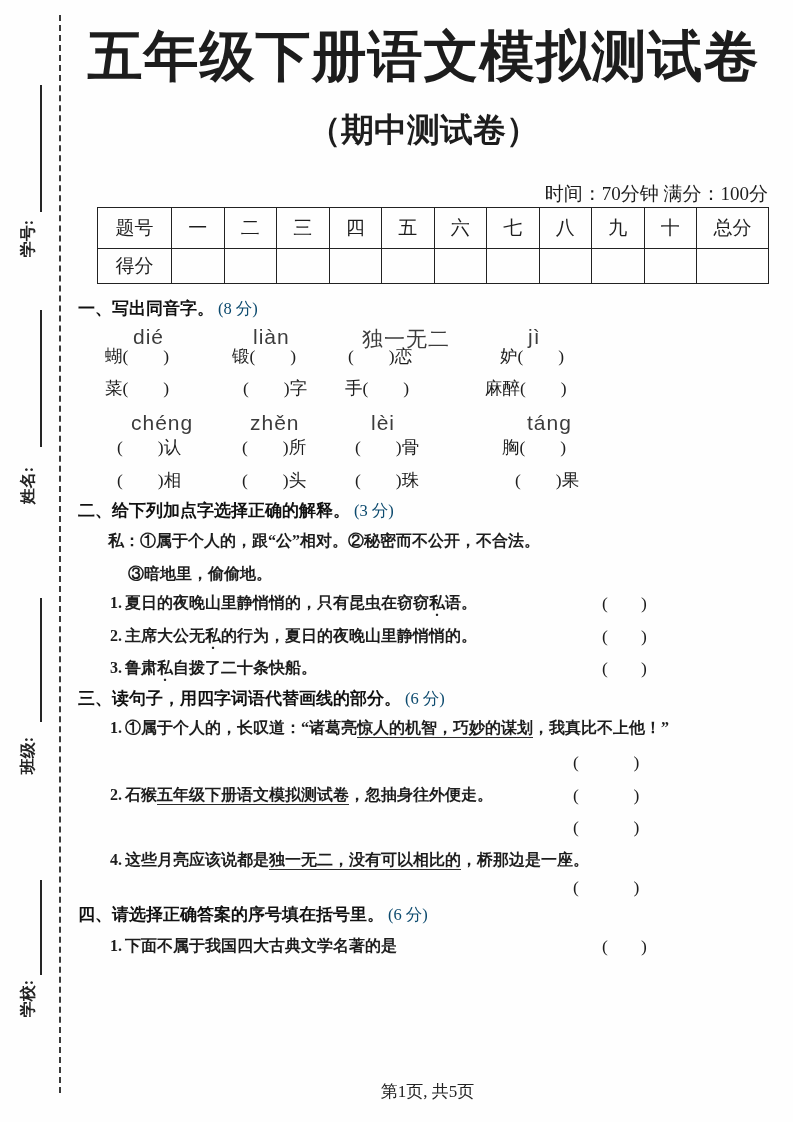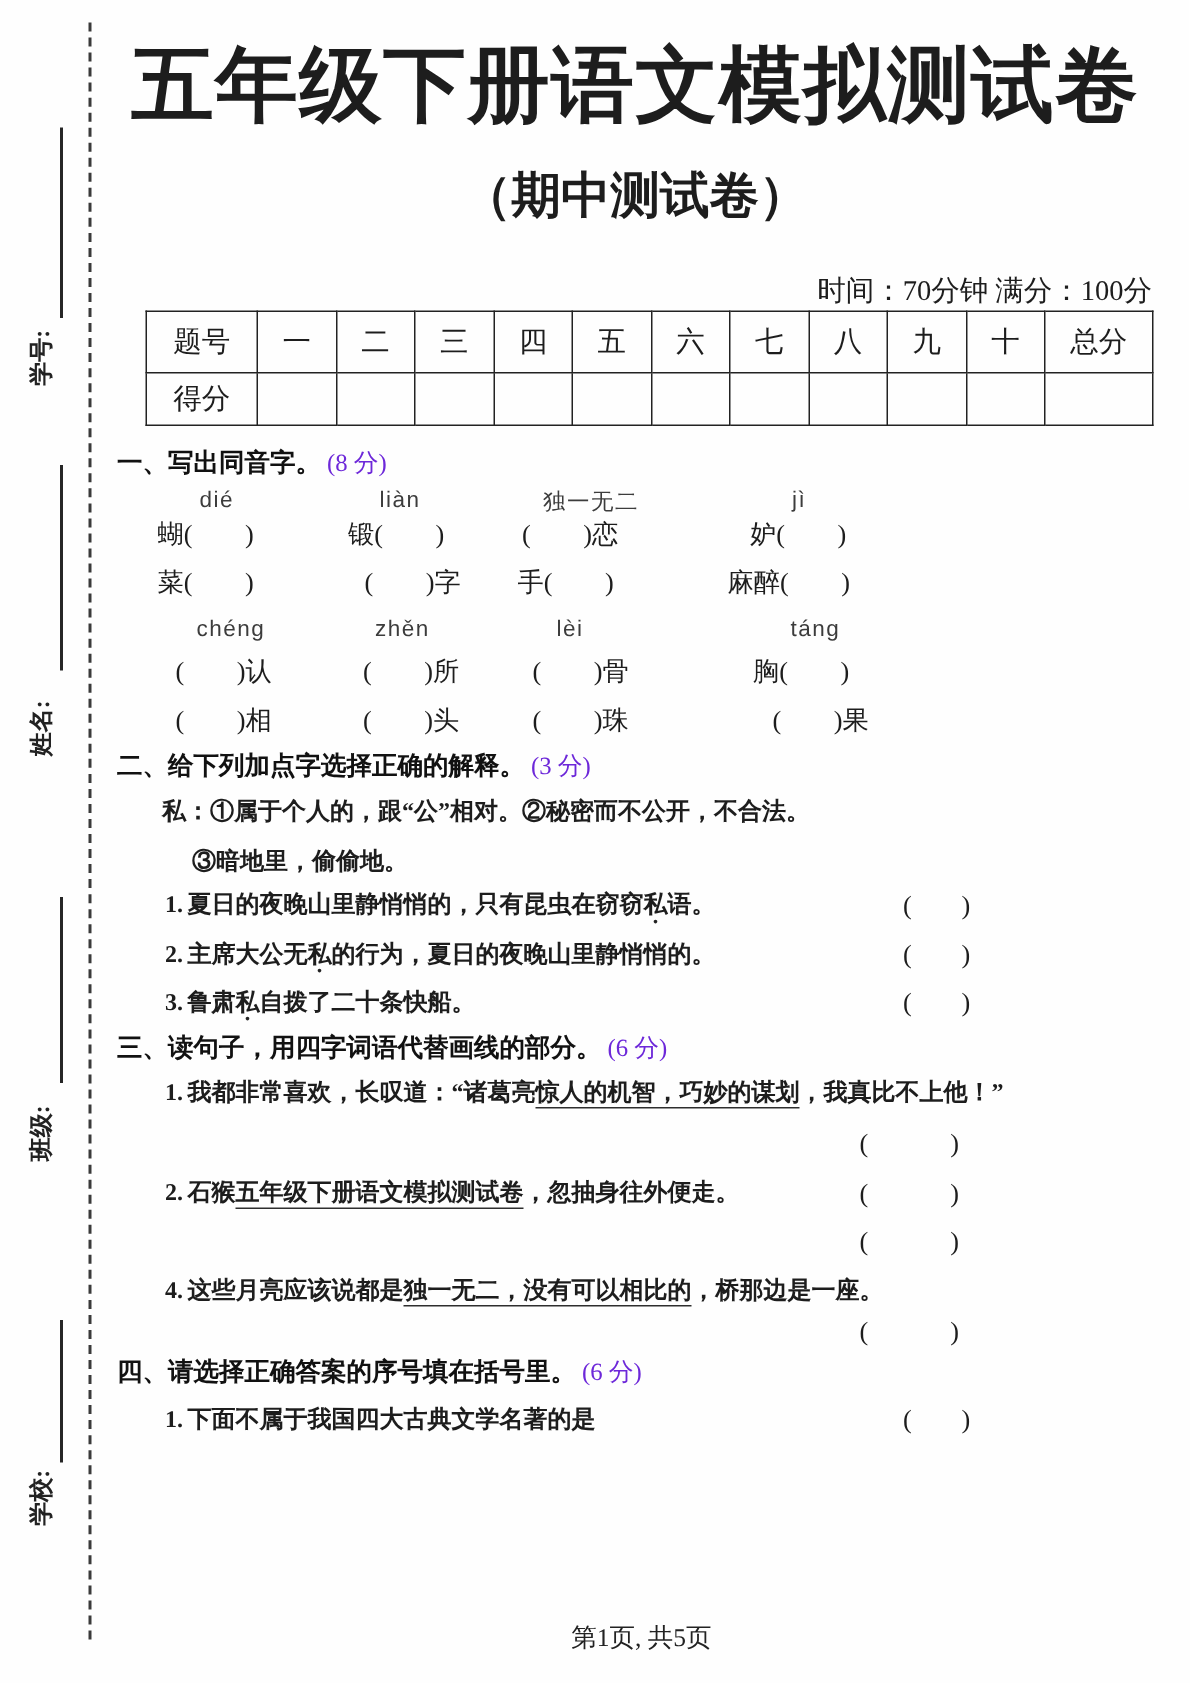--- a/index.html
+++ b/index.html
@@ -31,24 +31,24 @@
   table.score { position:absolute; left:97px; top:207px; width:671px;
     border-collapse:collapse; table-layout:fixed; }
   table.score td { border:1.5px solid #222; text-align:center; vertical-align:middle;
     font-size:19px; font-weight:400; padding:0; }
   table.score tr.r1 td { height:40px; }
   table.score tr.r2 td { height:34px; }
   
   .sec-head { position:absolute; white-space:nowrap; }
   .sec-head .h { font-family:"Liberation Sans","DejaVu Sans",sans-serif;
     font-weight:700; font-size:17px; color:#111; }
-  .sec-head .score { font-size:16.5px; color:#6d28d9; margin-left:4px; }
+  .sec-head .score { font-size:16.5px; color:#0c4a6e; margin-left:4px; }
   .abs { position:absolute; white-space:nowrap; }
   .pinyin { font-family:"Liberation Sans","DejaVu Sans",sans-serif;
-    font-size:15px; color:#3c3c3c; letter-spacing:1px; }
+    font-size:21px; color:#3c3c3c; letter-spacing:1px; }
   .blankcell { white-space:pre; font-size:17.5px; }
   .bodytext { font-size:16px;font-weight:bold; }
   .num { margin-right:3px; }
   .brackets { white-space:pre; font-size:17.5px; letter-spacing:1px; }
   .ul { border-bottom:1.2px solid #2e2e2e; padding-bottom:1px; }
   .dotchar { position:relative; display:inline-block; }
   .dotchar::after { content:"\00B7"; position:absolute; left:50%; top:100%;
     transform:translate(-50%,-7px); font-size:15px; font-weight:700; color:#222; }
   .footer { position:absolute; left:62px; right:0; top:1080px; text-align:center;
     font-size:17px; color:#222; }
@@ -164,21 +164,21 @@
   <span class="abs brackets" style="left:602px; top:626px;">(      )</span>
   <div class="abs bodytext" style="left:110px; top:658px;">
     <span class="num">3.</span><span>鲁肃</span><span class="dotchar">私</span><span>自拨了二十条快船。</span>
   </div>
   <span class="abs brackets" style="left:602px; top:658px;">(      )</span>
 
   <div class="sec-head" style="left:78px; top:687px;">
     <span class="h">三、读句子，用四字词语代替画线的部分。</span><span class="score">(6 分)</span>
   </div>
   <div class="abs bodytext" style="left:110px; top:718px;">
-    <span class="num">1.</span><span>我都非常喜欢，长叹道：“诸葛亮</span><span class="ul">惊人的机智，巧妙的谋划</span><span>，我真比不上他！”</span>
+    <span class="num">1.</span><span>①属于个人的，长叹道：“诸葛亮</span><span class="ul">惊人的机智，巧妙的谋划</span><span>，我真比不上他！”</span>
   </div>
   <span class="abs brackets" style="left:573px; top:752px;">(          )</span>
   <div class="abs bodytext" style="left:110px; top:785px;">
     <span class="num">2.</span><span>石猴</span><span class="ul">五年级下册语文模拟测试卷</span><span>，忽抽身往外便走。</span>
   </div>
   <span class="abs brackets" style="left:573px; top:785px;">(          )</span>
   <span class="abs brackets" style="left:573px; top:817px;">(          )</span>
   <div class="abs bodytext" style="left:110px; top:850px;">
     <span class="num">4.</span><span>这些月亮应该说都是</span><span class="ul">独一无二，没有可以相比的</span><span>，桥那边是一座。</span>
   </div>

